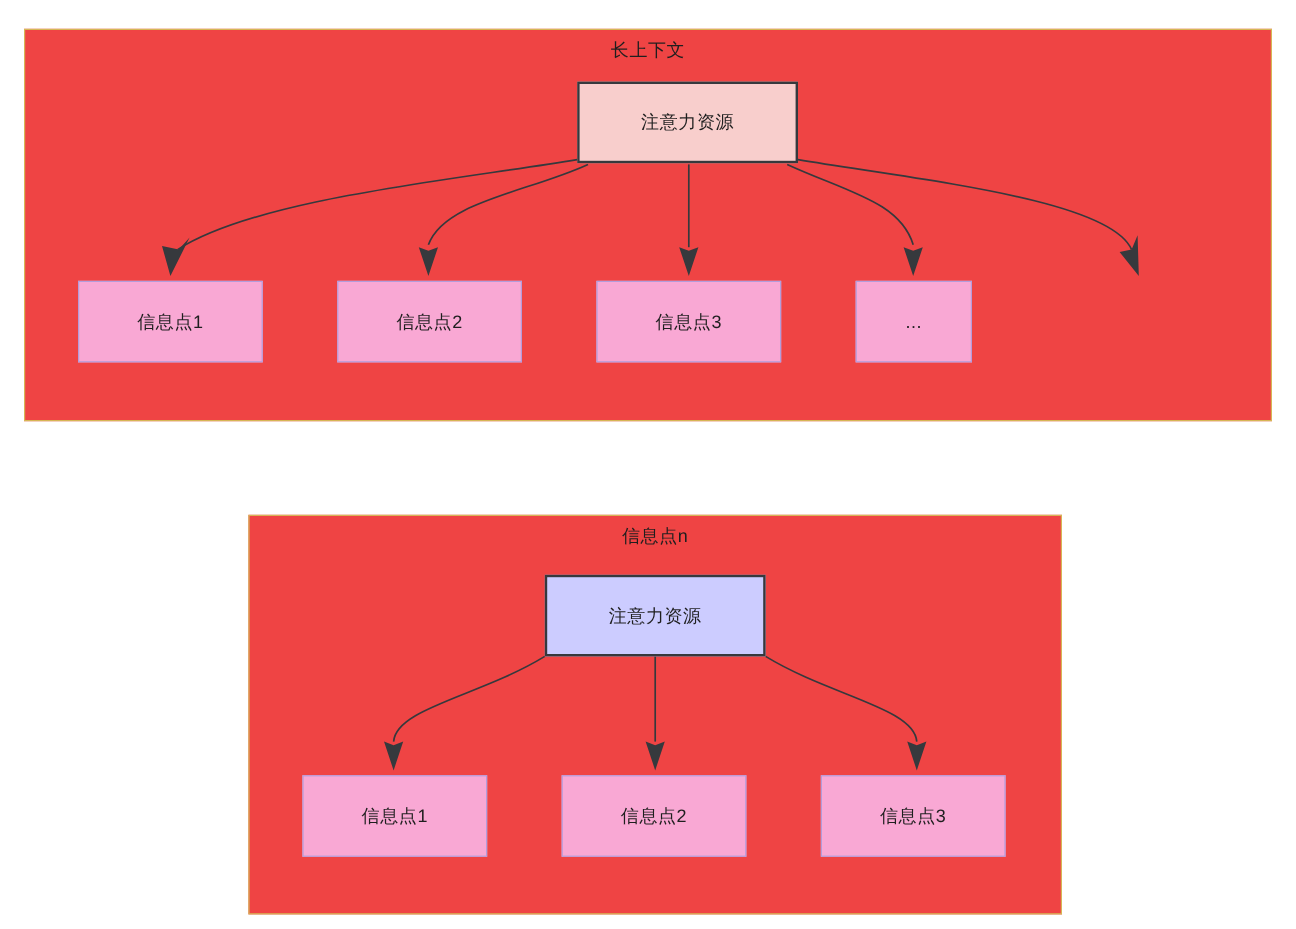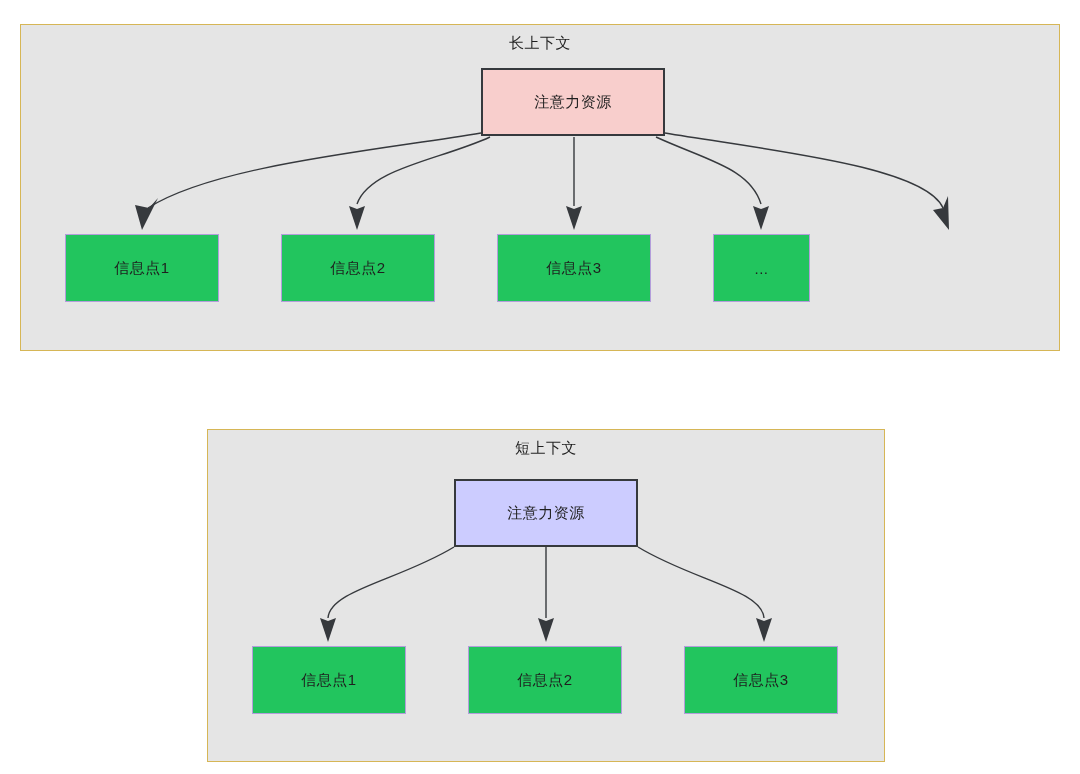--- a/index.html
+++ b/index.html
@@ -20,21 +20,21 @@
   .canvas {
     position: absolute;
     left: 0; top: 0;
     width: 1080px;
     height: 774px;
   }
 
   
   .group {
     position: absolute;
-    background: #e5e5e5;
+    background: #ef4444;
     border: 1px solid #d6b656;
     box-sizing: border-box;
   }
   #group-long {
     left: 20px;
     top: 24px;
     width: 1040px;
     height: 327px;
   }
   #group-short {
@@ -68,21 +68,21 @@
     letter-spacing: 0.5px;
     white-space: nowrap;
   }
   .node-attention {
     border: 2px solid #36393d;
   }
   .node-attention.pink  { background: #f8cecc; }
   .node-attention.blue  { background: #ccccff; }
 
   .node-info {
-    background: #22c55e;
+    background: #f9a8d4;
     border: 1.6px solid #b39ddb;
   }
 
   
   #node-attn-long   { left: 481px; top: 68px;  width: 184px; height: 68px; }
   #info-1-long      { left: 65px;  top: 234px; width: 154px; height: 68px; }
   #info-2-long      { left: 281px; top: 234px; width: 154px; height: 68px; }
   #info-3-long      { left: 497px; top: 234px; width: 154px; height: 68px; }
   #info-ellipsis    { left: 713px; top: 234px; width: 97px;  height: 68px; }
   #info-n-long      { left: 872px; top: 234px; width: 154px; height: 68px; }
@@ -115,21 +115,21 @@
 </head>
 <body>
 
 <div class="canvas">
 
   <div class="group" id="group-long">
     <div class="group-title">长上下文</div>
   </div>
 
   <div class="group" id="group-short">
-    <div class="group-title">短上下文</div>
+    <div class="group-title">信息点n</div>
   </div>
 
   <svg class="edges" width="1080" height="774" viewBox="0 0 1080 774">
 
     <g>
       <path class="edge-path" d="M 481,133 C 380,150 215,165 148,208"></path>
       <polygon class="edge-head" points="142,230 135,205 149,208 158,198"></polygon>
     </g>
     <g>
       <path class="edge-path" d="M 490,137 C 440,160 370,168 357,204"></path>

